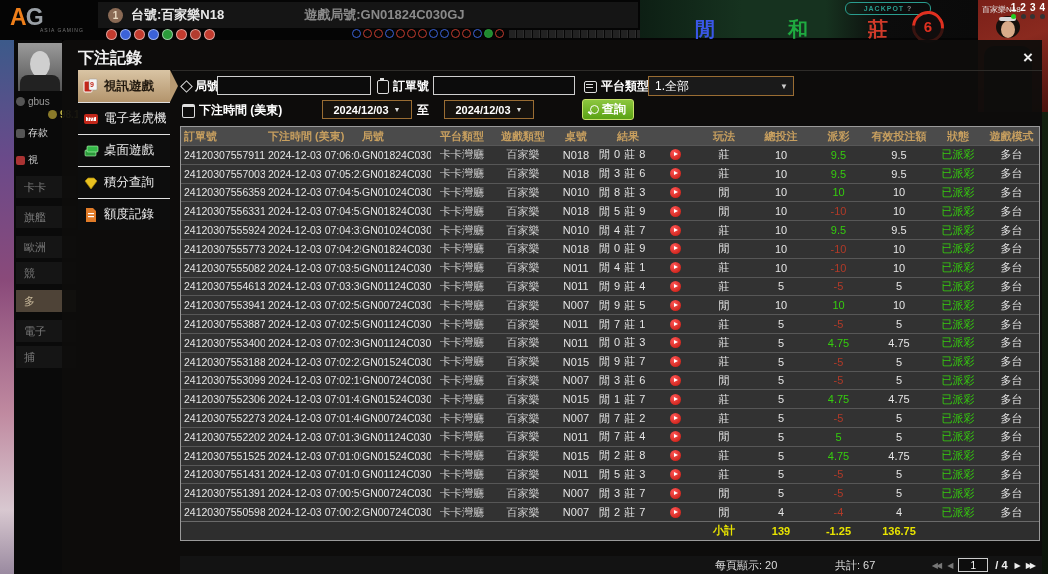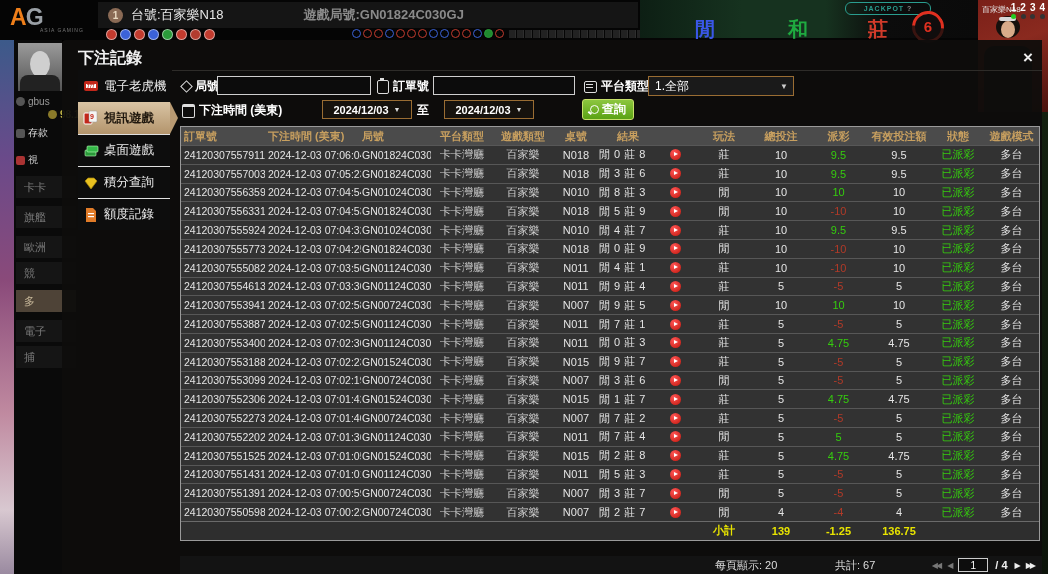--- a/index.html
+++ b/index.html
@@ -15,21 +15,21 @@
   #bg{position:absolute;inset:0;z-index:1;}
   .left-sliver{left:0;top:40px;width:14px;height:534px;
     background:linear-gradient(180deg,#3c5a8a 0%,#6a4a8a 22%,#8a4a7a 45%,#c08aa0 70%,#d8c8d0 88%,#9a8aa0 100%);}
   .topbar{left:0;top:0;width:1048px;height:40px;background:#050505;}
   .logo{left:10px;top:4px;font-size:23px;font-weight:bold;letter-spacing:-1px;}
   .logo .a{color:#ef7f1a;} .logo .g{color:#9aa0a6;}
   .logo-sub{left:40px;top:27px;font-size:5px;color:#777;letter-spacing:1px;}
   .infobar{left:98px;top:2px;width:540px;height:26px;background:#151515;display:flex;align-items:center;}
   .badge1{width:15px;height:15px;border-radius:50%;background:#8a6a55;color:#e8d8c0;font-size:10px;
           font-weight:bold;text-align:center;line-height:15px;margin:0 8px 0 10px;}
-  .tbl-label{font-size:13px;font-weight:normal;color:#e8e8e8;}
+  .tbl-label{font-size:13px;font-weight:bold;color:#e8e8e8;}
   .round-label{font-size:13px;font-weight:bold;color:#8a8a8a;margin-left:80px;}
   .chips{left:106px;top:29px;display:flex;gap:3px;}
   .chip{width:9px;height:9px;border-radius:50%;border:1px solid rgba(255,255,255,.5);}
   .beads{left:352px;top:29px;display:flex;gap:2px;align-items:center;}
   .bead{width:7px;height:7px;border-radius:50%;border:1px solid;background:transparent;}
   .bead.solid{background:#1f8a2f;border-color:#1f8a2f;}
   .gridcells{display:flex;gap:1px;margin-left:3px;}
   .gcell{width:6px;height:8px;border-right:1px solid #2e2e2e;background:#222;}
   .felt{left:640px;top:0;width:338px;height:38px;background:linear-gradient(90deg,#0d1f14,#16321f 30%,#16321f 55%,#0c0c0c 72%,#0a0a0a);}
   .betword{top:16px;font-size:20px;font-weight:bold;}
@@ -253,35 +253,35 @@
   <div class="abs" style="left:185px;top:560px;width:150px;height:10px;background:#241313;border-radius:2px;"></div>
   <div class="abs right-sliver"></div>
 </div>
 
 <div id="modal">
   <div class="abs m-title">下注記錄</div>
   <div class="abs m-close">×</div>
   <div class="abs titleline"></div>
 
   <div class="abs side" id="sidebar">
+      <div class="side-item active">
+        <div class="sicon"><svg width="16" height="16">
+            <rect x="1" y="3" width="8" height="11" rx="1" fill="#c2271a" stroke="#fff" stroke-width="1"></rect>
+            <rect x="6" y="1" width="8" height="11" rx="1" fill="#f5f5f5" stroke="#999" stroke-width=".5"></rect>
+            <text x="7" y="9" font-size="7" fill="#c2271a" font-weight="bold">9</text>
+          </svg></div>
+        <div>視訊遊戲</div>
+      </div>
       <div class="side-item">
         <div class="sicon"><svg width="16" height="16">
             <rect x="1" y="3" width="14" height="10" rx="2" fill="#c2271a"></rect>
             <rect x="3" y="6" width="10" height="4" fill="#fff"></rect>
             <text x="4" y="9.5" font-size="4.5" fill="#c2271a" font-weight="bold">777</text>
           </svg></div>
         <div>電子老虎機</div>
-      </div>
-      <div class="side-item active">
-        <div class="sicon"><svg width="16" height="16">
-            <rect x="1" y="3" width="8" height="11" rx="1" fill="#c2271a" stroke="#fff" stroke-width="1"></rect>
-            <rect x="6" y="1" width="8" height="11" rx="1" fill="#f5f5f5" stroke="#999" stroke-width=".5"></rect>
-            <text x="7" y="9" font-size="7" fill="#c2271a" font-weight="bold">9</text>
-          </svg></div>
-        <div>視訊遊戲</div>
       </div>
       <div class="side-item">
         <div class="sicon"><svg width="16" height="16">
             <rect x="2" y="7" width="11" height="6" rx="1" fill="#2a9a3a" stroke="#bfb" stroke-width=".6"></rect>
             <rect x="4" y="3" width="11" height="6" rx="1" fill="#34b848" stroke="#bfb" stroke-width=".6"></rect>
           </svg></div>
         <div>桌面遊戲</div>
       </div>
       <div class="side-item">
         <div class="sicon"><svg width="16" height="16">

